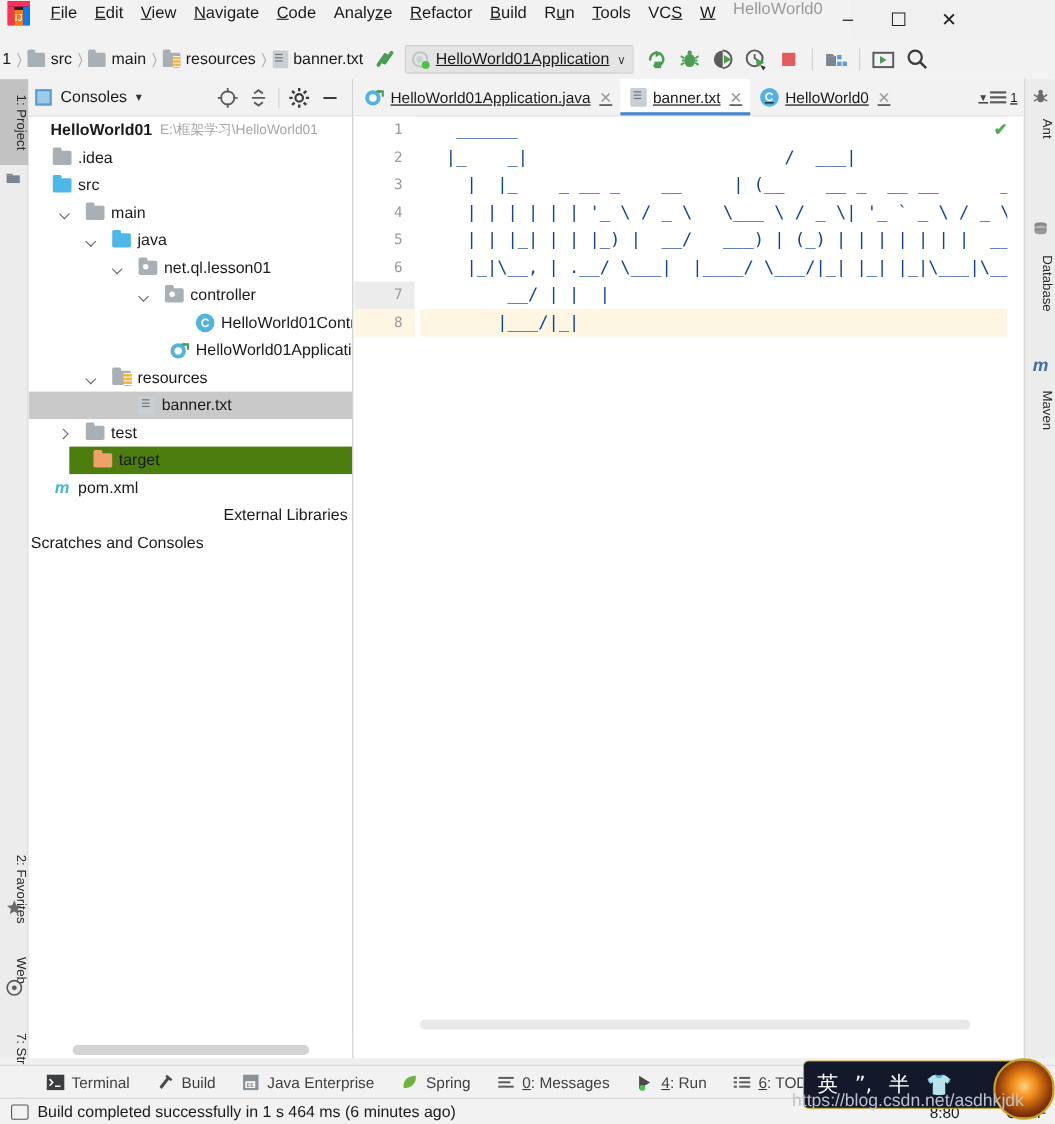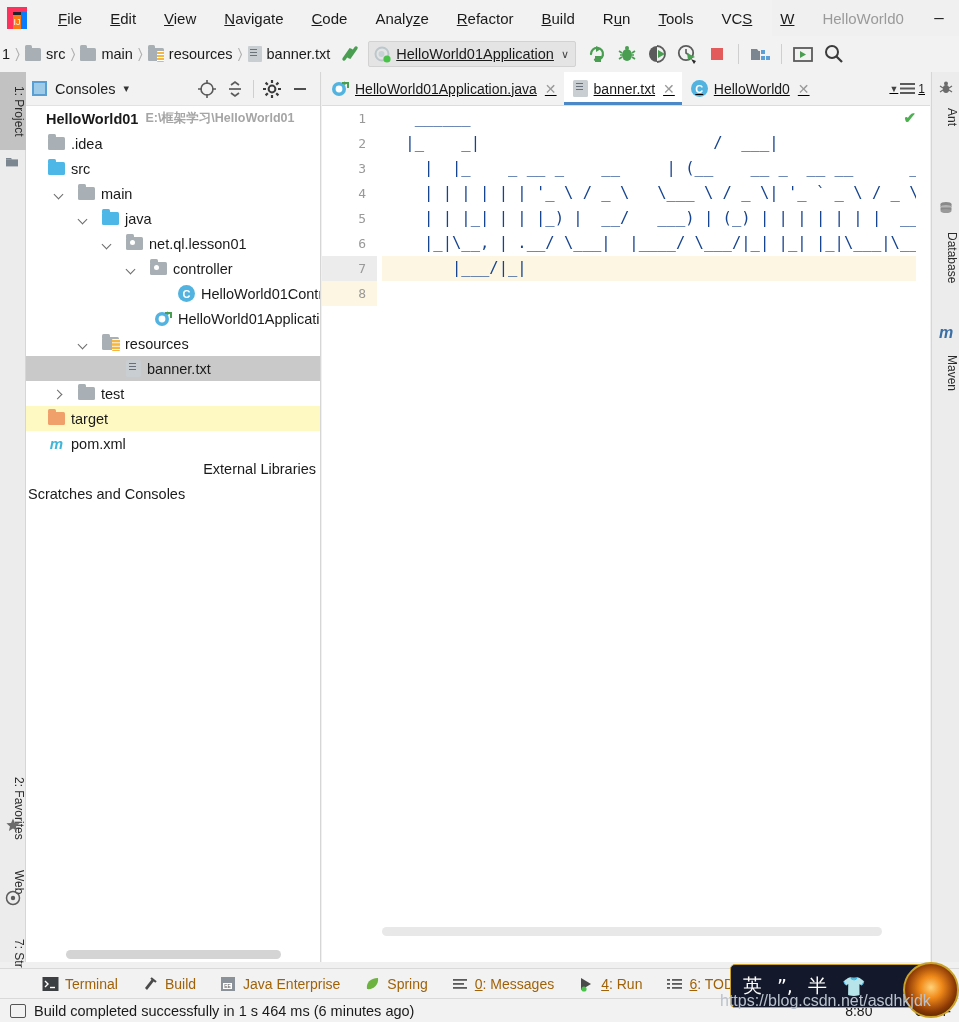--- a/index.html
+++ b/index.html
@@ -2,21 +2,21 @@
 <html><head>
 <meta charset="utf-8">
 <style>
   * { box-sizing: border-box; margin:0; padding:0; }
   html,body { width:959px; height:1022px; overflow:hidden; background:#f2f2f2;
     font-family:"Liberation Sans", sans-serif; }
   #app { position:relative; width:959px; height:1022px; background:#f0f0f0; }
 
   
   .menubar { position:absolute; left:0; top:0; width:772px; height:36px;
-    background:#f2f2f2; display:flex; align-items:center; padding-left:6px;gap:12px; }
+    background:#f2f2f2; display:flex; padding-left:6px; }
   .ij-logo { width:22px; height:24px; margin-right:10px; position:relative; flex:none; }
   .menu-item { font-size:15px; color:#1a1a1a; padding:3px 8px; white-space:nowrap; cursor:default; }
   .menu-item u { text-decoration:underline; }
   .win-title { font-size:15px; color:#9a9a9a; margin-left:8px; white-space:nowrap; }
   .win-btns { margin-left:auto; display:flex; align-items:center; }
   .win-btn { width:46px; height:34px; display:flex; align-items:center; justify-content:center;
     font-size:17px; color:#222; }
 
   
   .toolbar { position:absolute; left:0; top:36px; width:959px; height:36px;
@@ -69,21 +69,21 @@
   .proj-head { height:34px; display:flex; align-items:center; padding:0 6px;
     background:#f2f2f2; border-bottom:1px solid #e2e2e2; }
   .proj-head .sq { width:15px; height:15px; border:2px solid #5a9fd4; background:#9ecbe8;
     margin-right:8px; flex:none; }
   .proj-title { font-size:14.5px; color:#1a1a1a; }
   .ph-ic { width:22px; height:22px; position:relative; margin:0 3px; flex:none; }
   .tree { position:absolute; left:0; top:34px; right:0; bottom:22px; overflow:hidden; }
   .row { height:25px; display:flex; align-items:center; font-size:14.5px; color:#1a1a1a;
     white-space:nowrap; padding-right:4px; }
   .row.sel { background:#c9c9c9; }
-  .row.tgt { background:#fef9c3; }
+  .row.tgt { background:#4d7c0f;margin-left:37px; }
   .arrow { width:14px; height:14px; margin-right:2px; flex:none; position:relative; }
   .arrow.down::after, .arrow.right::after { content:""; position:absolute; left:3px; top:4px;
     width:6px; height:6px; border-right:1.6px solid #6b6b6b; border-bottom:1.6px solid #6b6b6b; }
   .arrow.down::after { transform:rotate(45deg); }
   .arrow.right::after { transform:rotate(-45deg); left:2px; }
   .fold { width:17px; height:13px; margin-right:6px; flex:none; position:relative;
     background:#a8b0b5; border-radius:1.5px; }
   .fold::before { content:""; position:absolute; left:0; top:-3px; width:8px; height:4px;
     background:#a8b0b5; border-radius:1.5px 1.5px 0 0; }
   .fold.blue { background:#4db8e8; } .fold.blue::before { background:#4db8e8; }
@@ -138,21 +138,21 @@
     font-size:15.5px; color:#15438f; white-space:pre; padding-left:14px; }
   .cline.hl { background:#fdf6e3; }
   .check { position:absolute; right:14px; top:3px; color:#4caf50; font-size:15px; font-weight:bold; }
   .vscroll-strip { position:absolute; right:0; top:0; bottom:0; width:14px; background:#fff; }
   .ed-hscroll { position:absolute; left:60px; bottom:4px; width:500px; height:9px;
     background:#e8e8e8; border-radius:5px; }
 
   
   .btmbar { position:absolute; left:0; top:968px; width:959px; height:30px;
     background:#f2f2f2; display:flex; align-items:center; border-top:1px solid #d9d9d9; }
-  .bt { display:flex; align-items:flex-end; padding:0 12px; font-size:14px; color:#a16207;
+  .bt { display:flex; align-items:flex-end; padding:0 12px; font-size:14px; color:#404040;
     white-space:nowrap; }
   .bt u { text-decoration:underline; }
   .bt-ic { width:17px; height:16px; margin-right:6px; position:relative; flex:none; }
 
   
   .status { position:absolute; left:0; top:998px; width:959px; height:24px;
     background:#f2f2f2; display:flex; align-items:center; border-top:1px solid #d9d9d9; }
   .st-ic { width:16px; height:14px; border:1.5px solid #555; border-radius:2px; margin:0 8px 0 10px;
     flex:none; }
   .st-text { font-size:14.5px; color:#1a1a1a; white-space:nowrap; }
@@ -397,21 +397,21 @@
             <line x1="5" y1="11" x2="17" y2="11" stroke="#3b3b3b" stroke-width="1.8"></line>
           </svg>
       </span>
     </div>
 
     <div class="tree">
 
       <div class="row" style="padding-left:4px;">
         <span class="arrow down" style="visibility:hidden"></span>
         <span style="font-weight:bold;">HelloWorld01</span>
-        <span style="margin-left:7px; color:#a5a5a5; font-size:12.5px;font-weight:bold;">E:\框架学习\HelloWorld01</span>
+        <span style="margin-left:7px; color:#a5a5a5; font-size:12.5px;">E:\框架学习\HelloWorld01</span>
       </div>
 
       <div class="row" style="padding-left:22px;">
         <span class="fold"></span>
         <span>.idea</span>
       </div>
 
       <div class="row" style="padding-left:22px;">
         <span class="fold blue"></span>
         <span>src</span>
@@ -546,20 +546,21 @@
         <div class="gnum hl">8</div>
       </div>
 
       <div class="code">
         <div class="cline">  ______                                                     _              __ _ </div>
         <div class="cline"> |_    _|                         /  ___|                          | |  | || |</div>
         <div class="cline">   |  |_    _ __ _    __     | (__    __ _  __ __      ___| | |_|  |</div>
         <div class="cline">   | | | | | | '_ \ / _ \   \___ \ / _ \| '_ ` _ \ / _ \ __|  '</div>
         <div class="cline">   | | |_| | | |_) |  __/   ___) | (_) | | | | | | |  __/ |_| |</div>
         <div class="cline">   |_|\__, | .__/ \___|  |____/ \___/|_| |_| |_|\___|\__|_|</div>
+        <div class="cline">       __/ | |  |</div>
         <div class="cline hl">      |___/|_|</div>
       </div>
 
       <div class="check">✔</div>
       <div class="vscroll-strip"></div>
       <div class="ed-hscroll"></div>
     </div>
   </div>
 
   <div class="btmbar">

